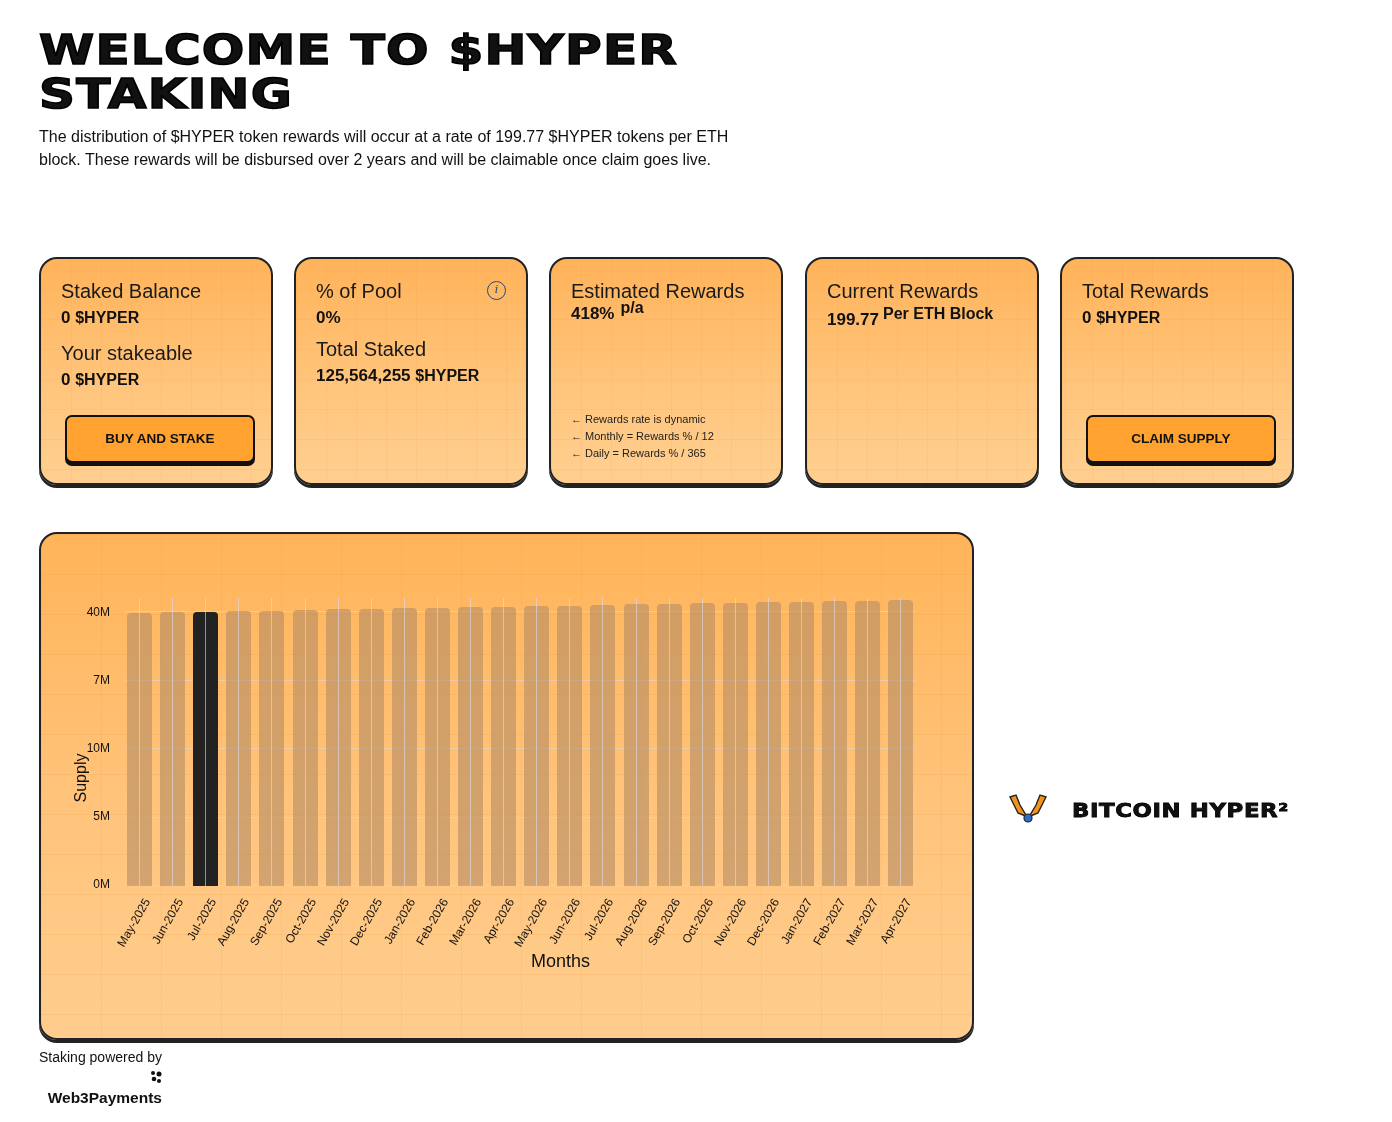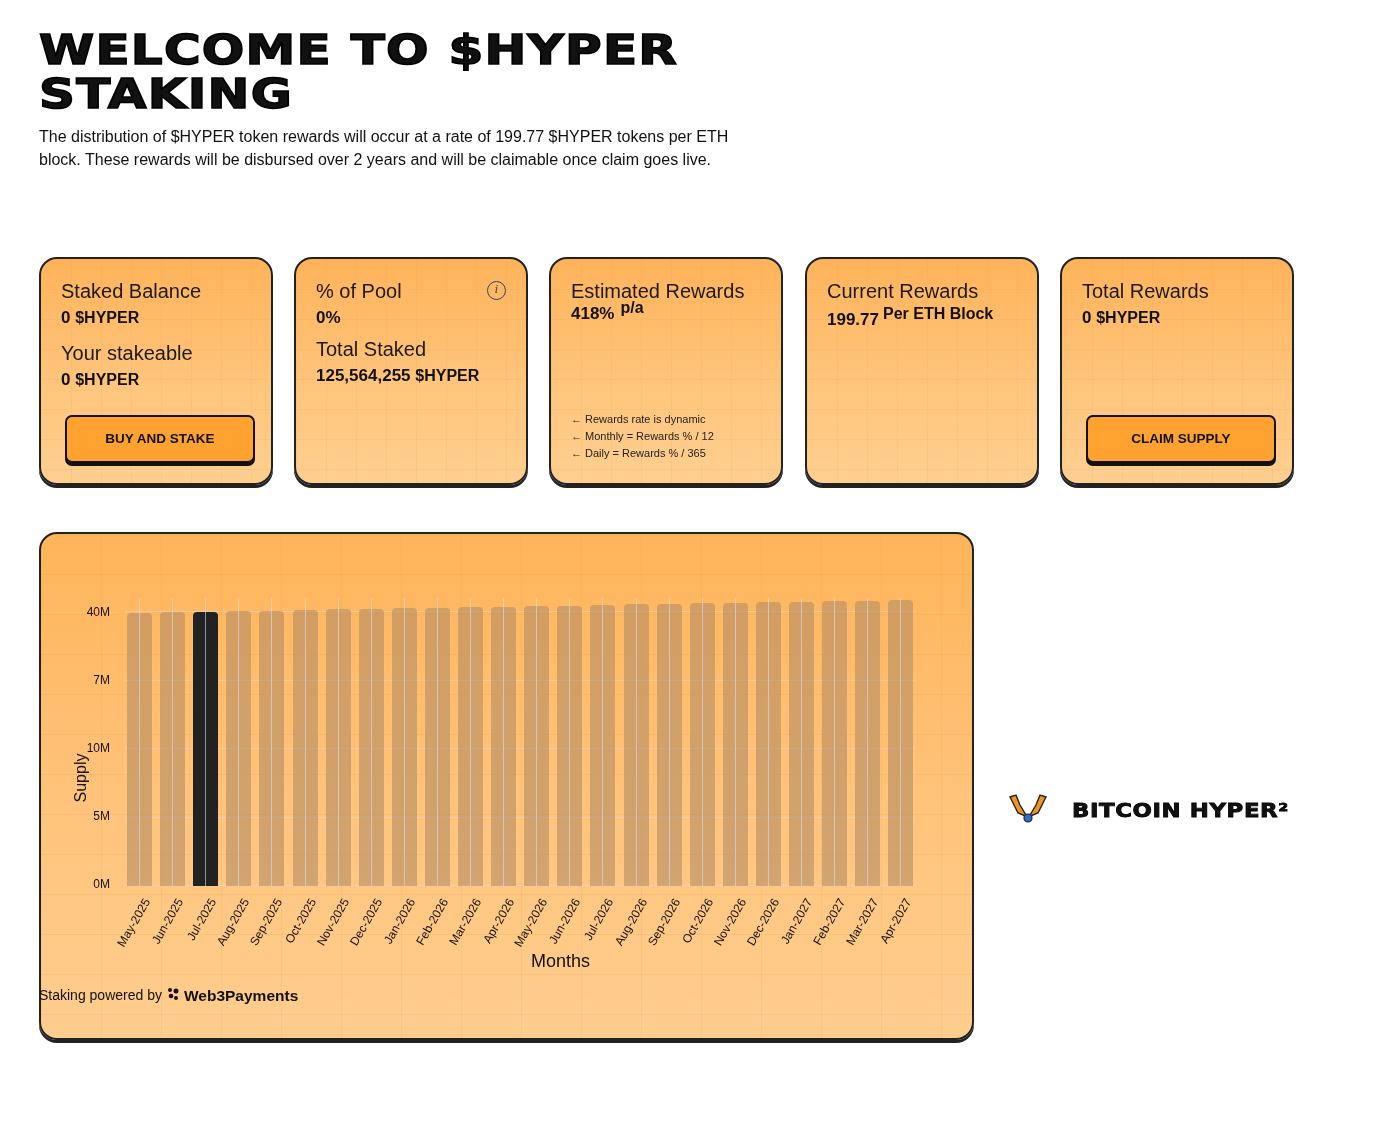--- a/index.html
+++ b/index.html
@@ -24,21 +24,21 @@
   .xlabel { position: absolute; left: 450px; top: 417px; font-size: 18px; margin-left: 40px; }
   .ytick { position: absolute; right: 862px; font-size: 12px; width: 50px; text-align: right; }
   .plot { position: absolute; left: 84px; top: 78px; width: 790px; height: 274px; }
   .grid { position: absolute; left: 0; right: 0; height: 1px; background: rgba(220,215,220,0.6); }
   .bar { position: absolute; bottom: 0; width: 25px; border-radius: 4px 4px 0 0; background: rgba(180,140,100,0.6); }
   .bar.hl { background: #222; }
   .vline { position: absolute; bottom: 0; width: 1px; background: rgba(220,220,235,0.6); }
   .xt { position: absolute; top: 362px; font-size: 12px; transform-origin: right top; transform: rotate(-60deg); white-space: nowrap; text-align: right; width: 70px; }
   .brand { position: absolute; left: 1008px; top: 793px; display: flex; align-items: center; gap: 24px; }
   .brand-name { font-family: "DejaVu Sans", sans-serif; font-weight: 900; font-size: 19px; letter-spacing: 0.5px; transform: scaleX(1.2); transform-origin: left center; -webkit-text-stroke: 0.8px #000; }
-  .footer { position: absolute; left: 39px; top: 987px; font-size: 14px; display: flex; align-items: flex-start; gap: 5px; }
+  .footer { position: absolute; left: 39px; top: 1049px; font-size: 14px; display: flex; align-items: flex-end; gap: 5px; flex-direction: column; }
   .footer b { font-size: 15.5px; }
 </style>
 </head>
 <body>
 
 <div class="title">
   <div>WELCOME TO $HYPER</div>
   <div>STAKING</div>
 </div>
 <p class="intro">The distribution of $HYPER token rewards will occur at a rate of 199.77 $HYPER tokens per ETH block. These rewards will be disbursed over 2 years and will be claimable once claim goes live.</p>

